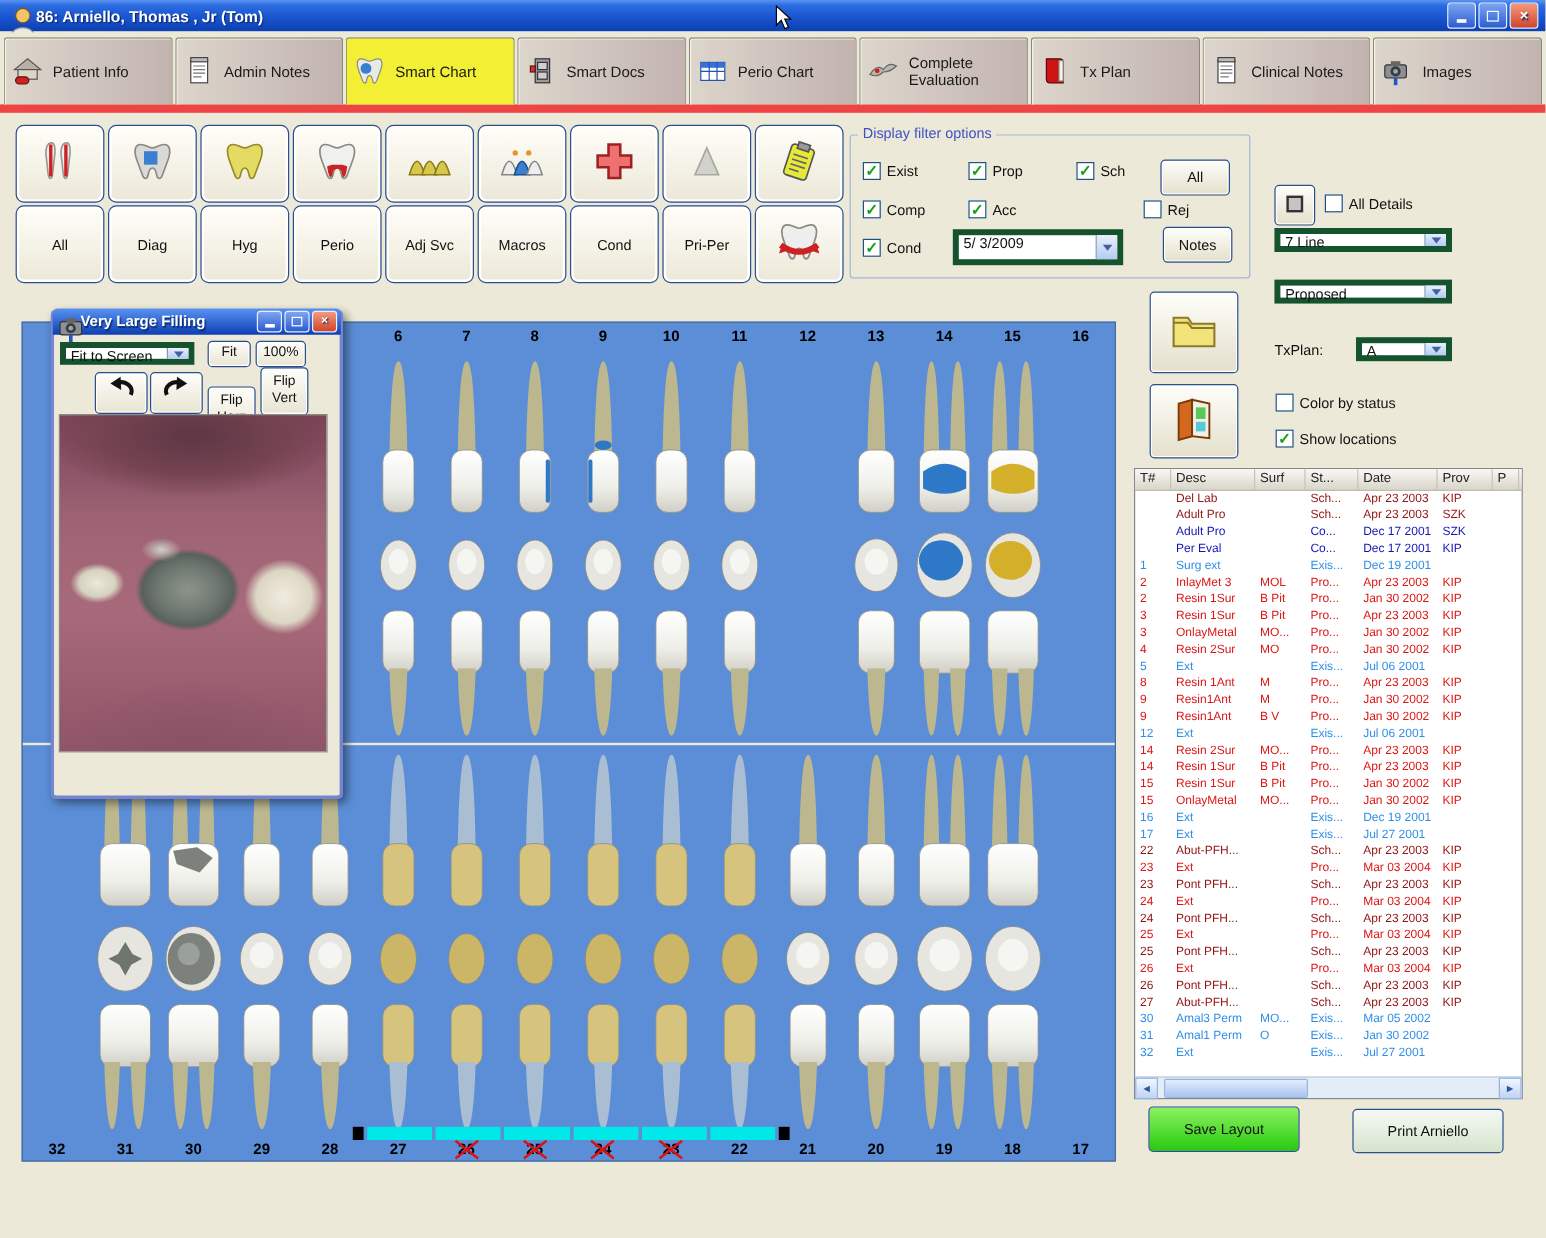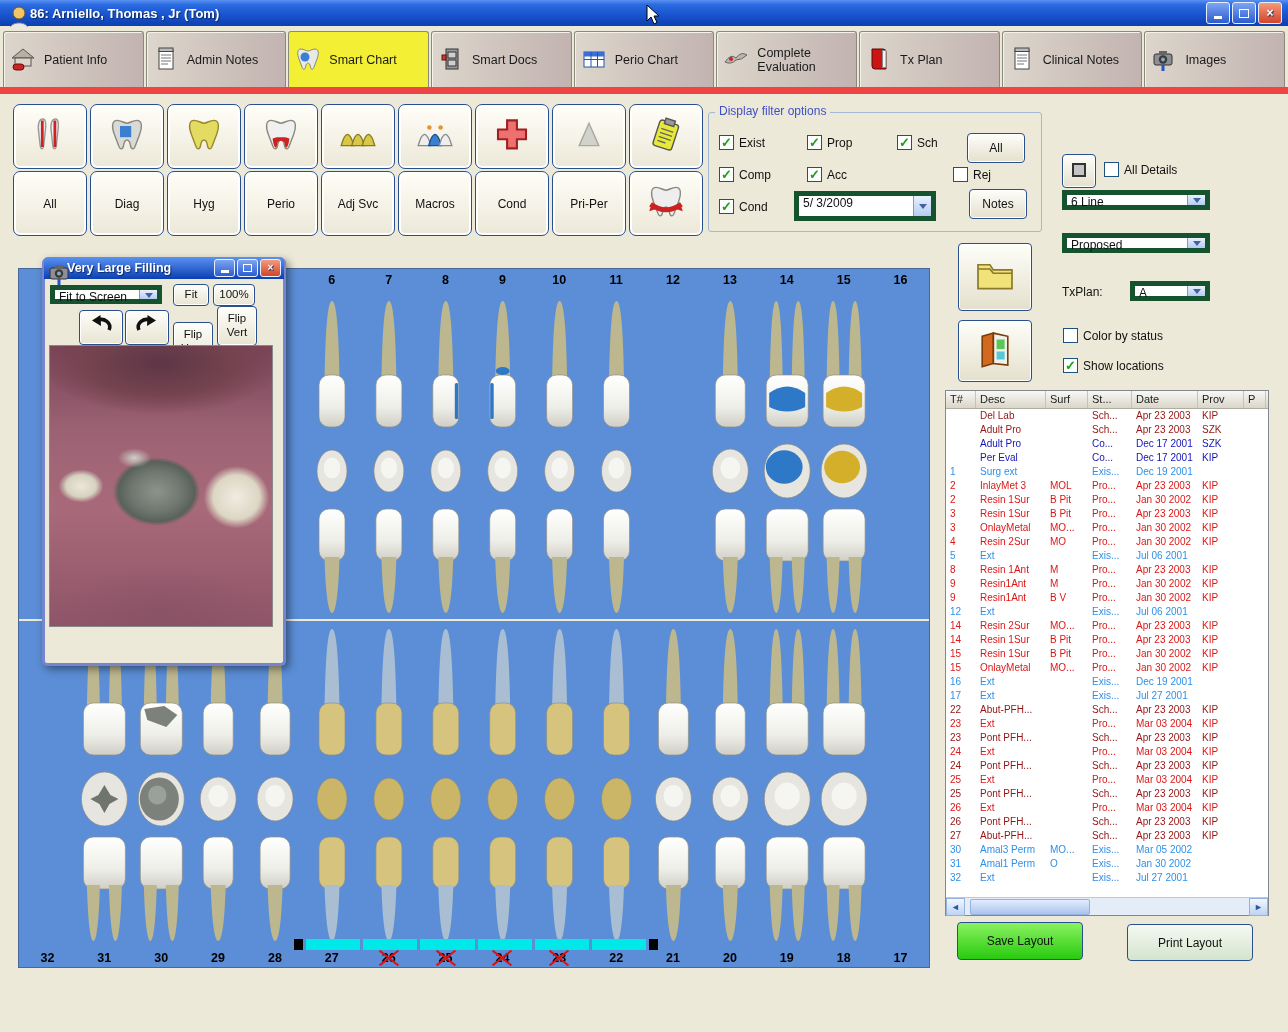--- a/index.html
+++ b/index.html
@@ -322,21 +322,21 @@
 <div class="xbtn" style="position:absolute;left:1062px;top:154px;width:32px;height:32px">
     <span><svg width="26" height="26" viewBox="0 0 26 26">
         <rect x="7" y="7" width="12" height="12" fill="#c4c4c4" stroke="#333" stroke-width="2"></rect>
       </svg></span>
   </div>
 <div class="cbrow" style="left:1104px;top:162px">
   <span class="cb"></span>
   <span>All Details</span>
 </div>
 <div class="xsel" style="position:absolute;left:1062px;top:190px;width:148px;height:20px">
-  <span>6 Line</span>
+  <span>7 Line</span>
     <span class="arr"></span>
 </div>
 <div class="xsel" style="position:absolute;left:1062px;top:233px;width:148px;height:20px">
   <span>Proposed</span>
     <span class="arr"></span>
 </div>
 <div class="xbtn" style="position:absolute;left:958px;top:243px;width:72px;height:66px">
     <span style="transform:scale(1.7)"><svg width="26" height="26" viewBox="0 0 26 26">
         <path d="M3 8 L3 21 L23 21 L23 10 L12 10 L10 7 L3 7 Z" fill="#f2e27a" stroke="#8a7a2a"></path>
         <path d="M3 9.5 L10 9.5 L12 12 L23 12" fill="none" stroke="#8a7a2a"></path>
@@ -978,21 +978,21 @@
       </div>
     </div>
   <div class="hscroll">
     <span class="harrow">◄</span>
     <span class="hthumb"></span>
     <span class="harrow" style="margin-left:auto">►</span>
   </div>
 </div>
 
 <div class="save-btn">Save Layout</div>
-<div class="print-btn">Print Layout</div>
+<div class="print-btn">Print Arniello</div>
 
 <div class="imgwin">
   <div class="iw-title">
     <span style="width:16px;height:16px"><svg width="26" height="26" viewBox="0 0 26 26">
           <rect x="3" y="8" width="18" height="11" rx="2" fill="#8e8e96" stroke="#333"></rect>
           <circle cx="12" cy="13.5" r="4.2" fill="#3a3a3a"></circle>
           <circle cx="12" cy="13.5" r="2" fill="#8ab"></circle>
           <rect x="8" y="5" width="8" height="4" fill="#666"></rect>
           <rect x="10.5" y="19" width="3" height="6" fill="#2255cc"></rect>
         </svg></span>

